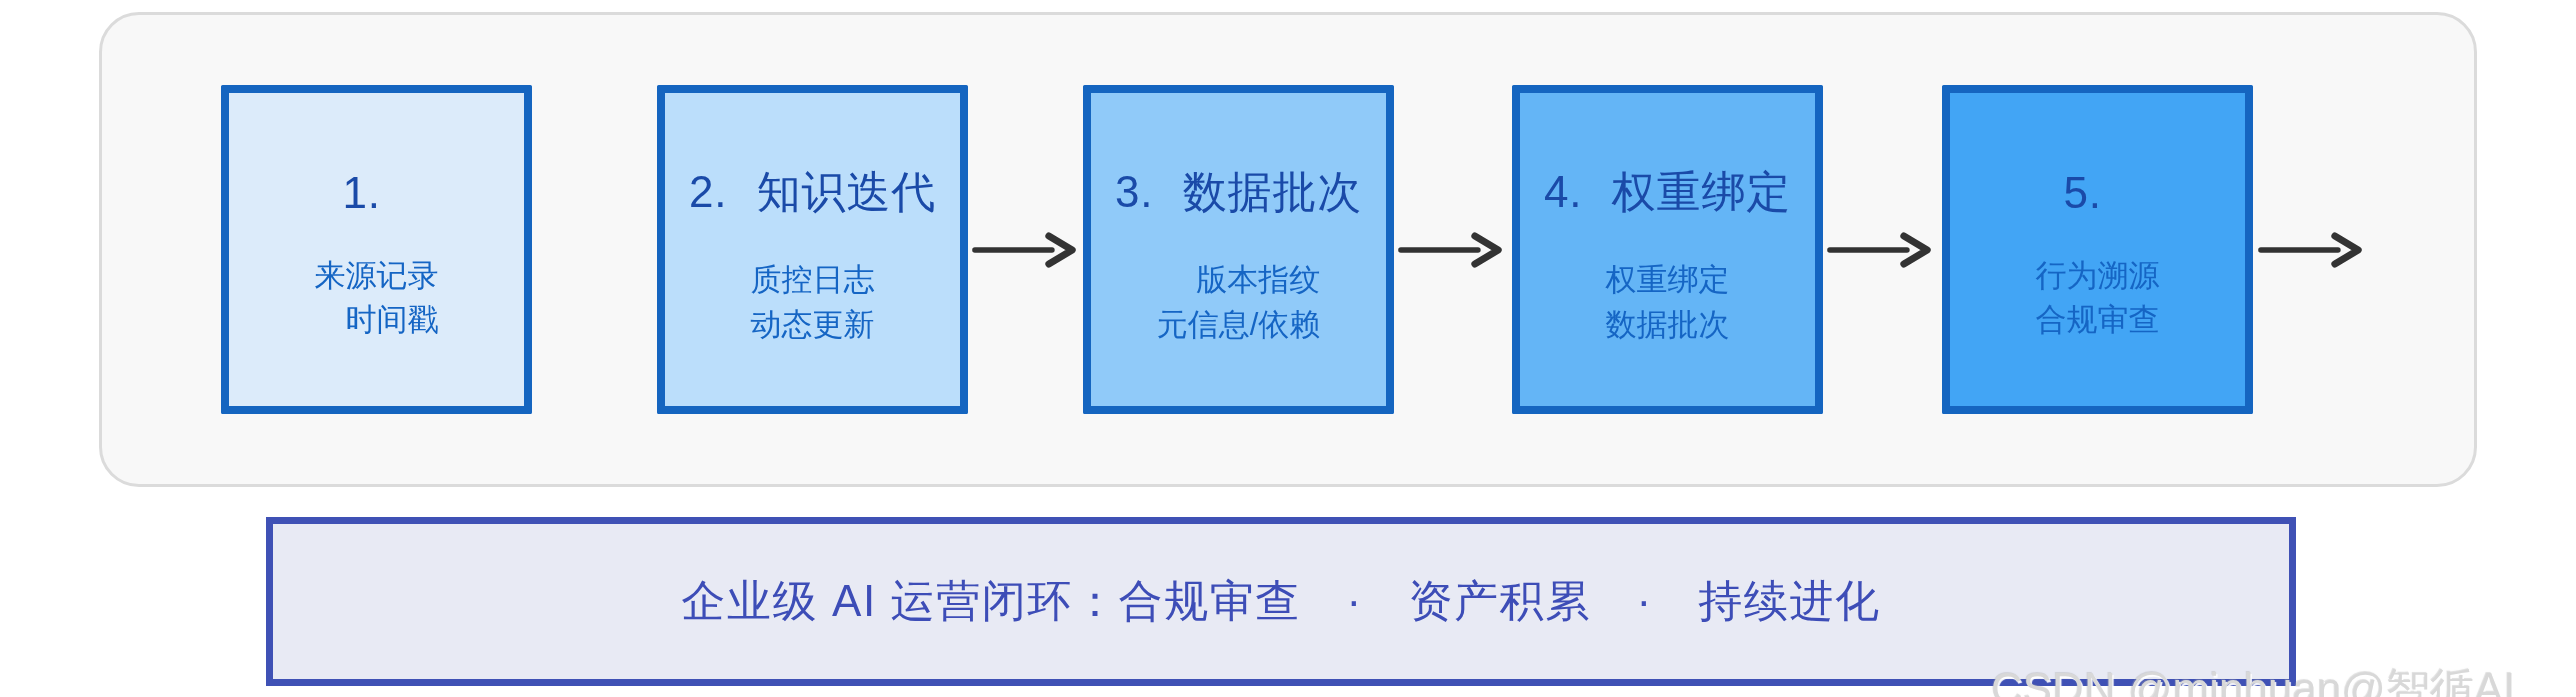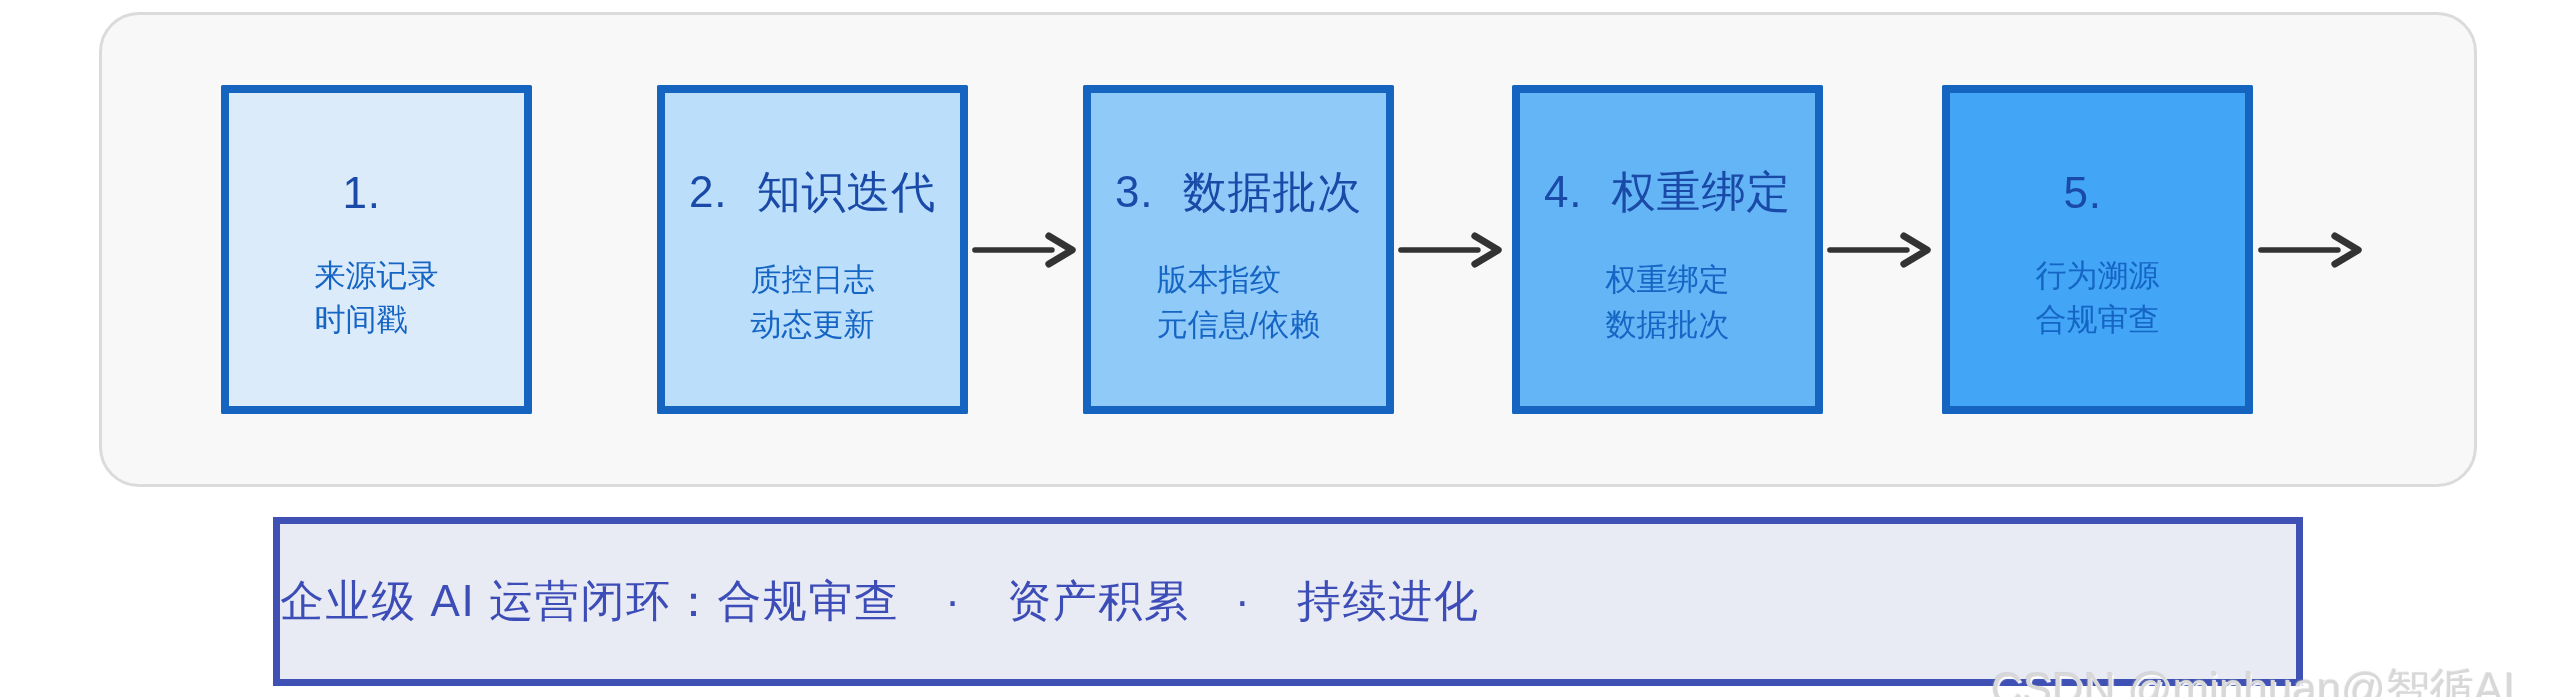--- a/index.html
+++ b/index.html
@@ -47,21 +47,21 @@
     justify-content: center;
     font-size: 44px;
     font-weight: 500;
     color: #1A4AA8;
     letter-spacing: 0.8px;
     white-space: nowrap;
   }
   .step-num { margin-right: 29.5px; }
   .step-details {
     margin-top: 36px;
-    text-align: left;
+    text-align: right;
     font-size: 31px;
     font-weight: 500;
     line-height: 1.42;
     color: #1565C4;
     white-space: nowrap;
   }
   
   .arrow {
     position: absolute;
     top: 225px;
@@ -73,30 +73,30 @@
     stroke: currentColor;
     fill: none;
     stroke-linecap: round;
     stroke-linejoin: round;
   }
   .arrow line { stroke-width: 7; }
   .arrow polyline { stroke-width: 9; }
   
   .banner {
     position: absolute;
-    left: 273px;
+    left: 266px;
     top: 517px;
     width: 2030px;
     height: 169px;
     box-sizing: border-box;
     background: #E8EAF4;
     border: 7px solid #3F51B5;
     display: flex;
     align-items: center;
-    justify-content: flex-start;
+    justify-content: center;
   }
   .banner-text {
     font-size: 44px;
     font-weight: 500;
     color: #3D4DB7;
     letter-spacing: 1.6px;
     white-space: pre;
   }
   
   .watermark {

